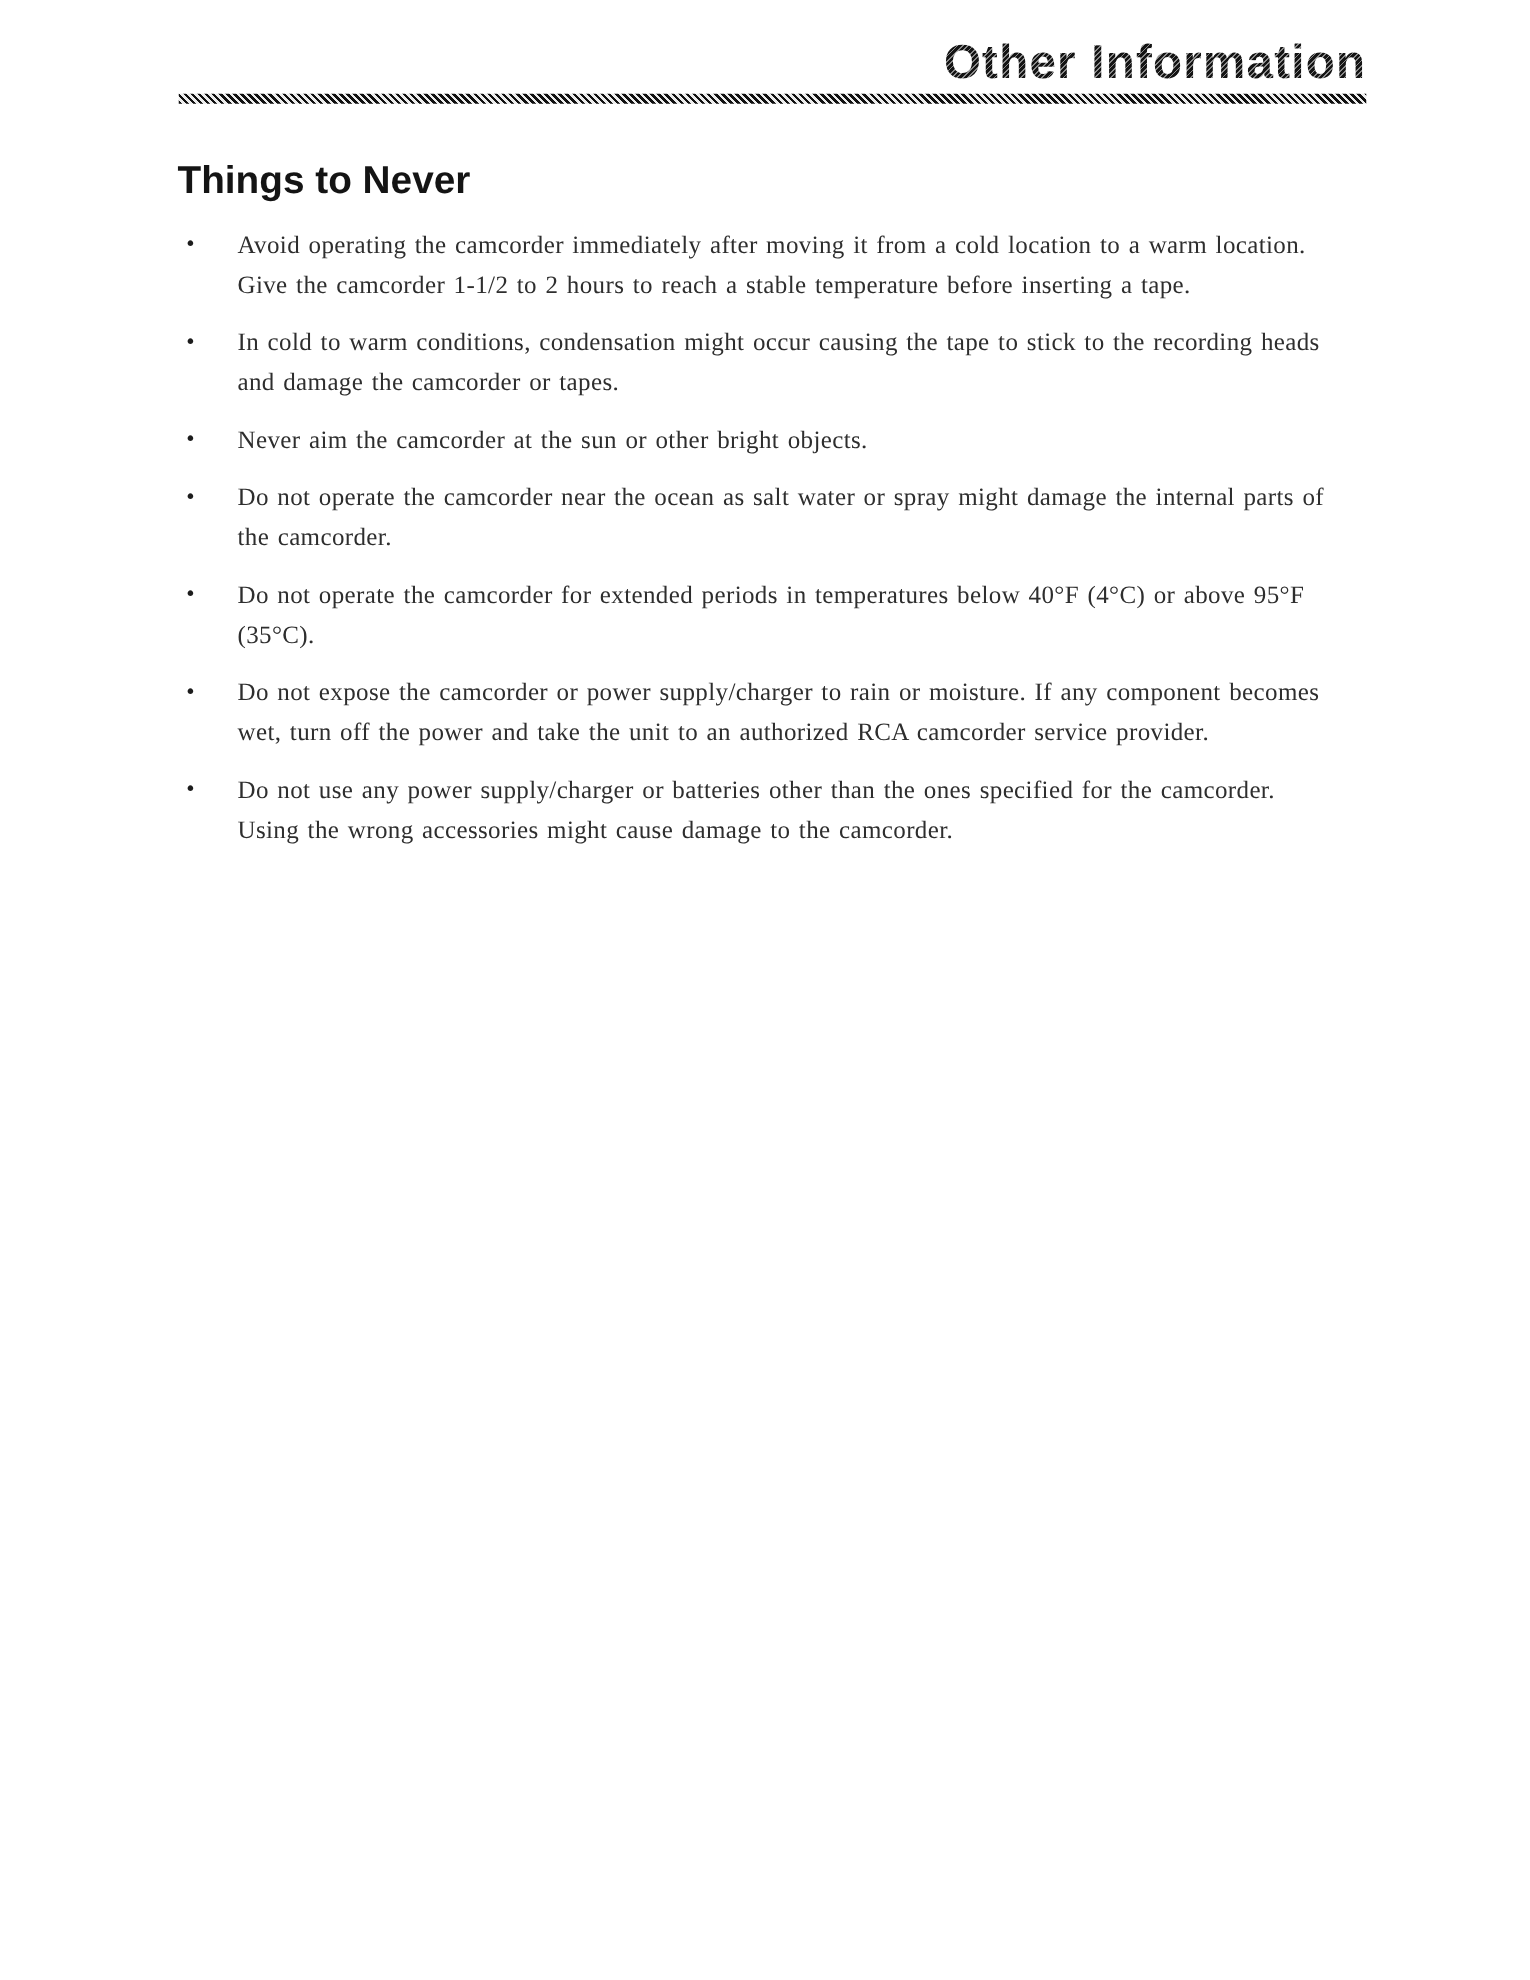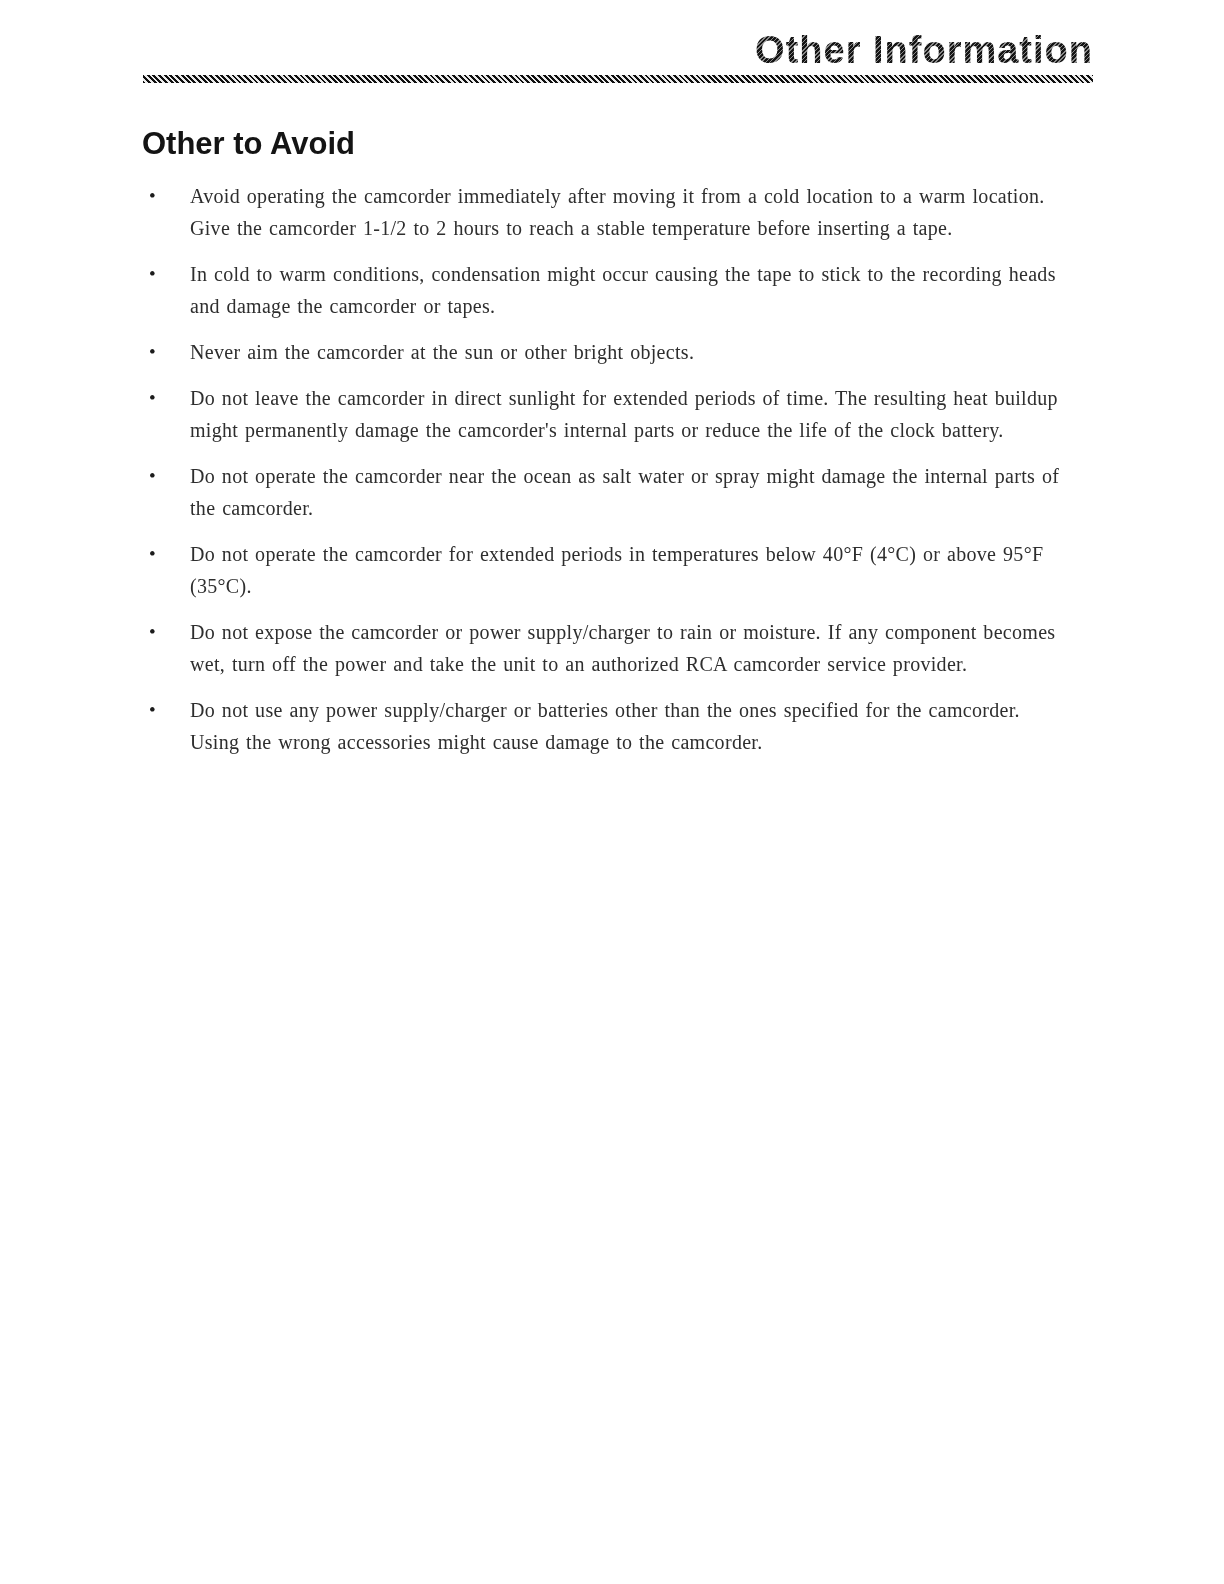--- a/index.html
+++ b/index.html
@@ -133,44 +133,40 @@
 </head>
 <body>
 
 <div class="page">
 
   <div class="doc-header">
     <div class="doc-title pattern-text">Other Information</div>
   </div>
   <div class="header-rule"></div>
 
-  <h1 class="section-heading">Other to Avoid</h1>
+  <h1 class="section-heading">Things to Never</h1>
 
   <ul class="bullet-list">
 
 
       <li>
         <span class="bullet-dot"></span>
         <span>Avoid operating the camcorder immediately after moving it from a cold location to a warm location. Give the camcorder 1-1/2 to 2 hours to reach a stable temperature before inserting a tape.</span>
       </li>
 
       <li>
         <span class="bullet-dot"></span>
         <span>In cold to warm conditions, condensation might occur causing the tape to stick to the recording heads and damage the camcorder or tapes.</span>
       </li>
 
       <li>
         <span class="bullet-dot"></span>
         <span>Never aim the camcorder at the sun or other bright objects.</span>
       </li>
 
-      <li>
-        <span class="bullet-dot"></span>
-        <span>Do not leave the camcorder in direct sunlight for extended periods of time. The resulting heat buildup might permanently damage the camcorder's internal parts or reduce the life of the clock battery.</span>
-      </li>
 
 
       <li>
         <span class="bullet-dot"></span>
         <span>Do not operate the camcorder near the ocean as salt water or spray might damage the internal parts of the camcorder.</span>
       </li>
 
       <li>
         <span class="bullet-dot"></span>
         <span>Do not operate the camcorder for extended periods in temperatures below 40°F (4°C) or above 95°F (35°C).</span>

